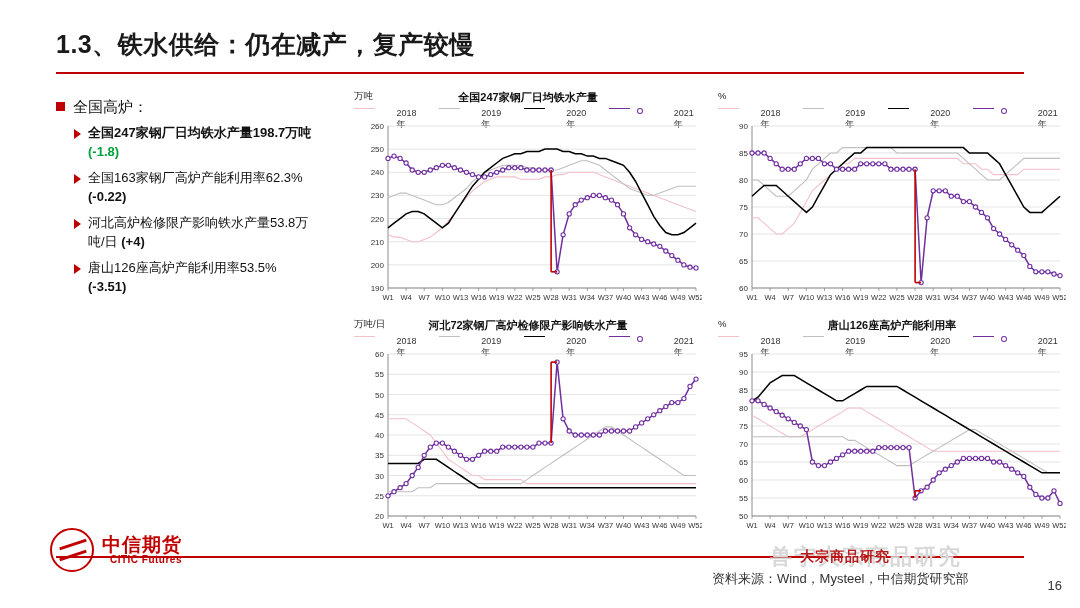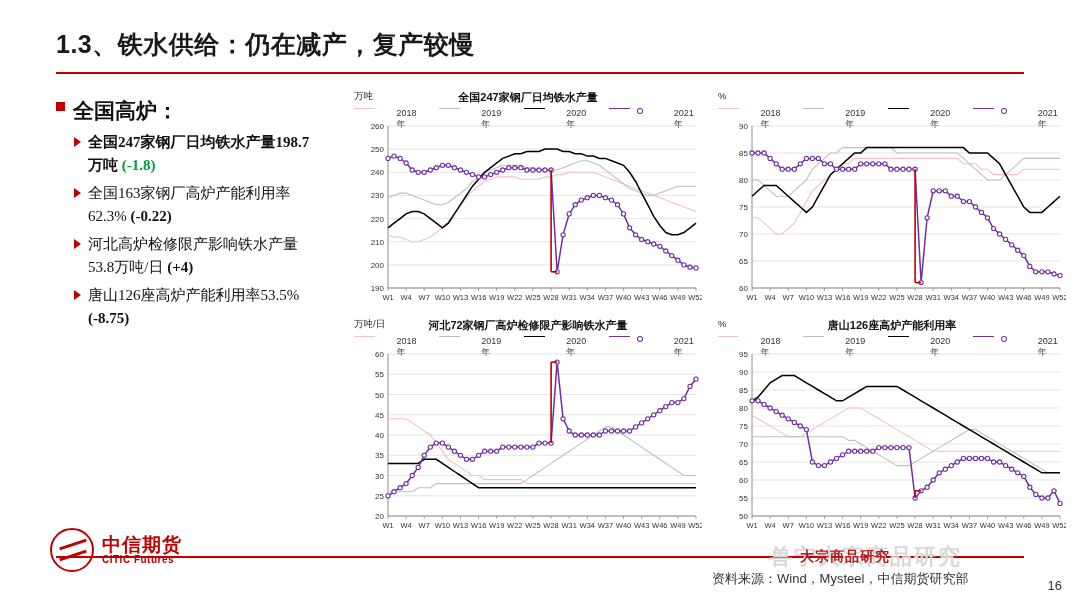--- a/index.html
+++ b/index.html
@@ -23,28 +23,28 @@
   }
   
   .bullets {
     position:absolute; left:56px; top:96px; width:262px;
   }
   .b1 { display:flex; align-items:flex-start; margin-bottom:5px; }
   .b1 .sq {
     width:9px; height:9px; background:#c00000; margin-top:6px;
     margin-right:8px; flex:0 0 auto;
   }
-  .b1 .txt { font-size:21px; font-weight:bold; color:#111; line-height:1.45; }
+  .b1 .txt { font-size:15px; font-weight:normal; color:#111; line-height:1.45; }
   .b2 { display:flex; align-items:flex-start; margin:3px 0 6px 18px; }
   .b2 .tri {
     width:0;height:0;border-left:7px solid #c00000;
     border-top:5px solid transparent;border-bottom:5px solid transparent;
     margin-top:6px;margin-right:7px;flex:0 0 auto;
   }
-  .b2 .txt { font-size:15px; color:#111; line-height:1.5;font-family:Liberation Serif, serif; }
+  .b2 .txt { font-size:13px; color:#111; line-height:1.5; }
   .b2 .txt.bold { font-weight:bold; }
   .green { color:#00a03c; font-weight:bold; }
   .para { font-size:15px; font-weight:bold; color:#111; line-height:1.55; }
 
   
   .chart {
     position:absolute;
     background:#ffffff;
     margin-left:32px;
   }
@@ -83,21 +83,21 @@
   }
   .logo-mark::before{
     content:""; position:absolute; left:7px; top:13px; width:28px; height:3px;
     background:#c00000; transform:rotate(-18deg);
   }
   .logo-mark::after{
     content:""; position:absolute; left:7px; top:24px; width:28px; height:3px;
     background:#c00000; transform:rotate(-18deg);
   }
   .logo-cn { font-size:19px; font-weight:bold; color:#c00000; line-height:1.05; letter-spacing:1px;}
-  .logo-en { font-size:10px; font-weight:bold; color:#c00000; letter-spacing:0.5px;}
+  .logo-en { font-size:10px; font-weight:bold; color:#c00000; letter-spacing:0.5px;text-align:right;}
   .source {
     position:absolute; left:712px; top:570px; font-size:13px; color:#333;
   }
   .pageno {
     position:absolute; right:18px; top:578px; font-size:13px; color:#333;
   }
   .wm {
     position:absolute; right:118px; top:542px;
     font-size:22px; color:#d8d8d8; font-weight:bold; letter-spacing:2px;
     pointer-events:none;
@@ -136,21 +136,21 @@
     <span class="tri"></span>
     <span class="txt">
       <span>河北高炉检修限产影响铁水产量53.8万吨/日</span>
       <span style="font-weight:bold">(+4)</span>
     </span>
   </div>
   <div class="b2">
     <span class="tri"></span>
     <span class="txt">
       <span>唐山126座高炉产能利用率53.5%</span>
-      <span style="font-weight:bold">(-8.75)</span>
+      <span style="font-weight:bold">(-3.51)</span>
     </span>
   </div>
 </div>
 
 <div class="chart" id="chart1" style="left:322px; top:90px; width:348px; height:222px;">
   <div class="unit">万吨</div>
   <div class="ctitle">全国247家钢厂日均铁水产量</div>
   <div class="legend" style="top:18px;">
     <span class="item">
         <span class="line" style="border-color:#f2c0c8"></span>

